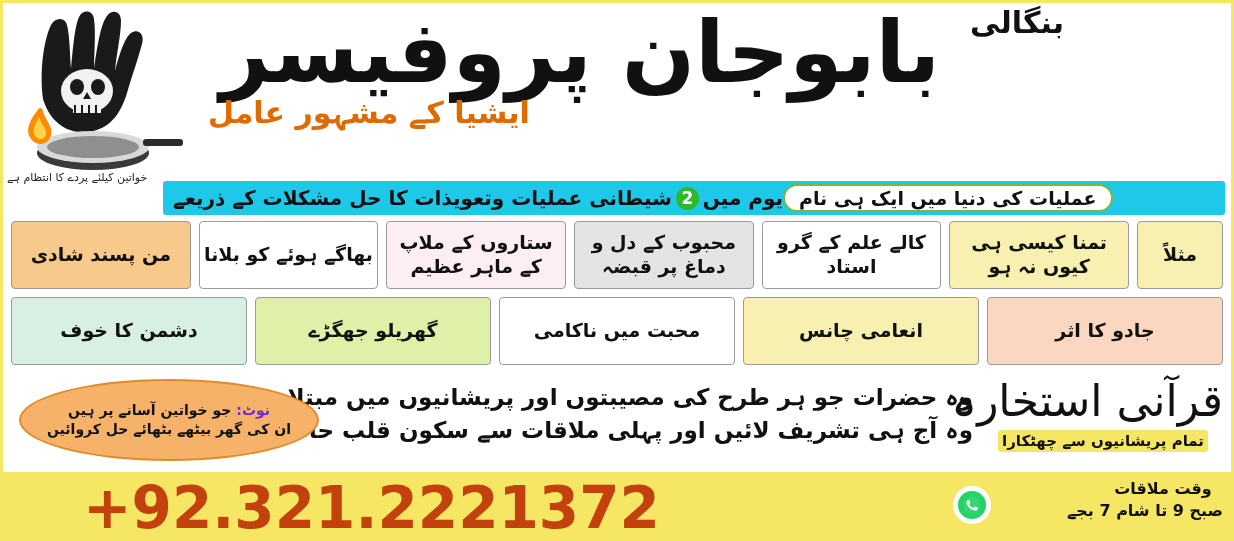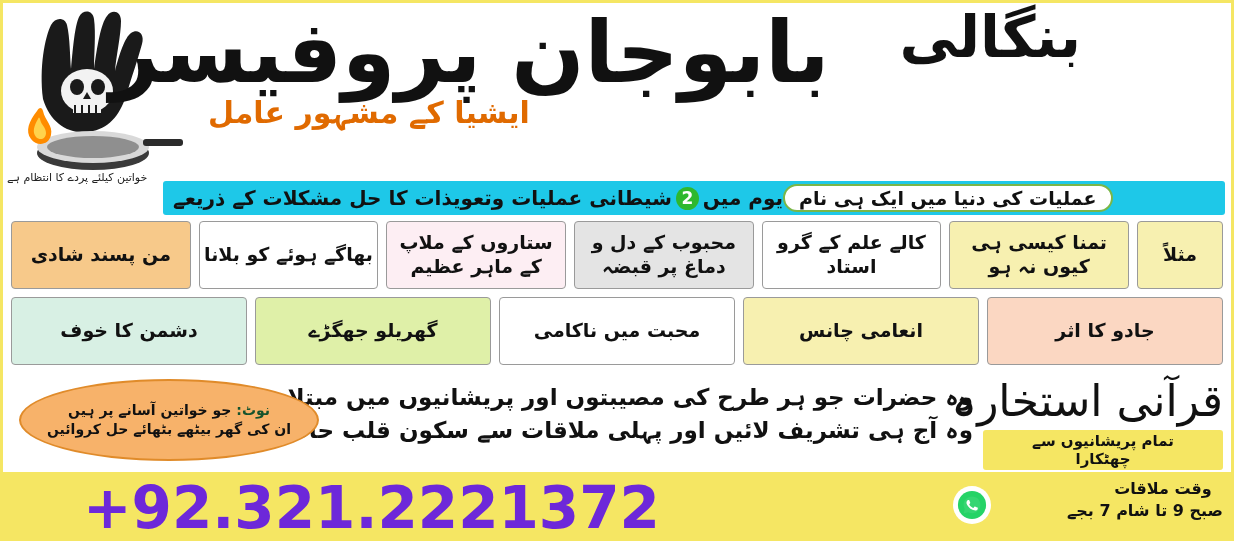--- a/index.html
+++ b/index.html
@@ -40,25 +40,24 @@
     font-family: "DejaVu Sans", sans-serif;
     font-size: 86px;
     font-weight: bold;
     color: #111111;
     line-height: 1.05;
     letter-spacing: -1px;
     white-space: nowrap;
     direction: rtl;
   }
   .sub-bangali {
-    font-size: 58px;
+    font-size: 30px;
     font-weight: bold;
     color: #111;
     vertical-align: top;
-    margin-left: 40px;
   }
   .famous-line {
     position: absolute;
     left: 205px;
     top: 92px;
     font-size: 30px;
     font-weight: bold;
     color: #e06a00;
     direction: rtl;
     white-space: nowrap;
@@ -180,21 +179,21 @@
     direction: rtl;
     white-space: nowrap;
   }
   .qurani-sub {
     margin-top: 4px;
     background: #f5e663;
     border-radius: 3px;
     font-size: 15px;
     font-weight: bold;
     color: #111;
-    padding: 2px 22px;
+    padding: 2px 4px;
     display: inline-block;
     direction: rtl;
   }
   .bottom-lines {
     position: absolute;
     right: 250px;
     left: 320px;
     top: 6px;
     direction: rtl;
     text-align: center;
@@ -224,40 +223,40 @@
     text-align: center;
   }
   .note-line {
     font-size: 14px;
     font-weight: bold;
     color: #111;
     line-height: 1.35;
     white-space: nowrap;
     direction: rtl;
   }
-  .note-label { color: #14532d; }
+  .note-label { color: #6d28d9; }
   
   .phonebar {
     position: absolute;
     left: 0;
     right: 0;
     bottom: 0;
     height: 66px;
     background: #f5e663;
     display: flex;
     align-items: center;
     direction: ltr;
   }
   .phone-number {
     position: absolute;
     left: 80px;
     top: 2px;
     font-size: 58px;
     font-weight: bold;
-    color: #6d28d9;
+    color: #c2410c;
     letter-spacing: 0px;
     font-family: "DejaVu Sans", sans-serif;
   }
   .wa {
     position: absolute;
     left: 950px;
     top: 14px;
     width: 38px;
     height: 38px;
     border-radius: 50%;

